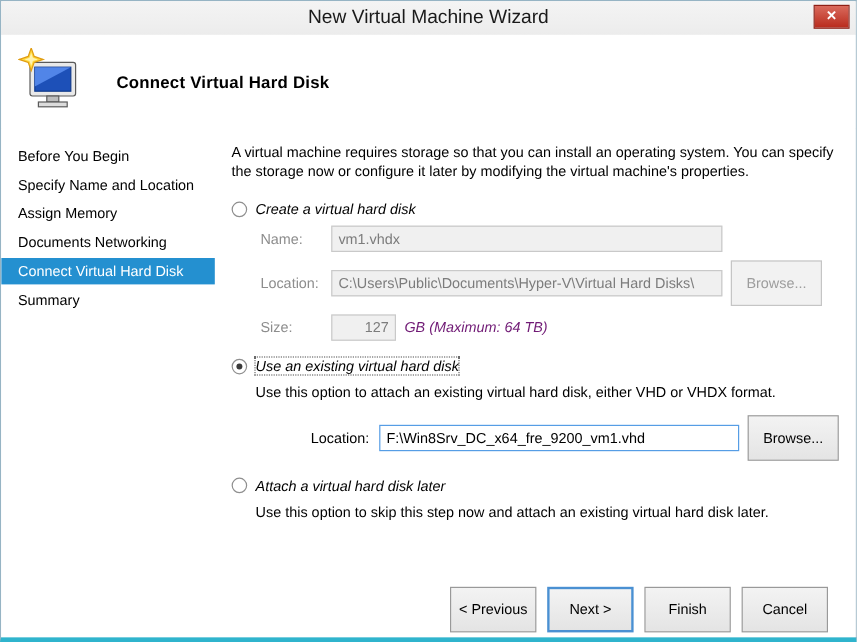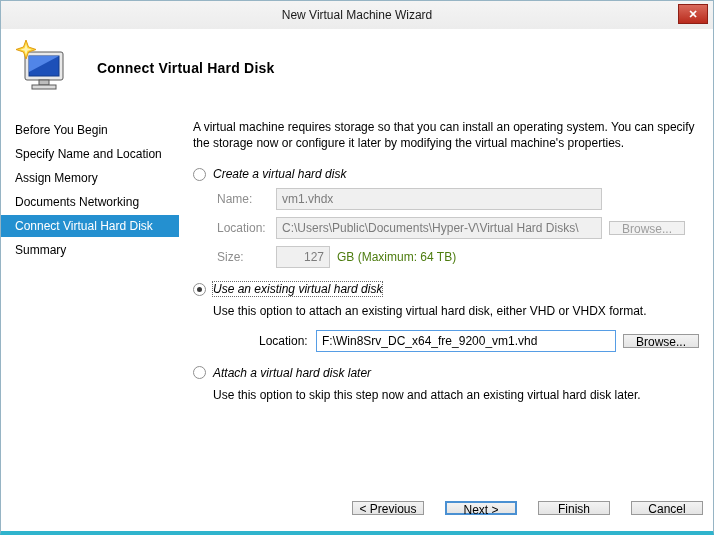--- a/index.html
+++ b/index.html
@@ -11,21 +11,21 @@
     border-bottom: 4px solid #2fb4cd;
     display: flex; flex-direction: column;
     position: relative;
     font-size: 12px; color:#000;
   }
   
   .titlebar {
     height: 28px; flex: none; background: linear-gradient(#f4f4f4,#ececec);
     display:flex; align-items:center; justify-content:center; position:relative;
   }
-  .titlebar .title { font-size: 12px; color:#1a1a1a; }
+  .titlebar .title { font-size: 16px; color:#1a1a1a; }
   .close-btn {
     position:absolute; top: 3px; right: 5px;
     width: 30px; height: 20px;
     background: linear-gradient(#d96a5c,#b92b1d);
     border: 1px solid #8e1f15;
     color:#fff; font-size: 11px; font-weight: bold; line-height: 1;
     cursor: pointer;
   }
   
   .header {
@@ -58,35 +58,35 @@
   .fields { margin: 0 0 14px 24px; display:flex; flex-direction:column; gap: 7px; }
   .frow { display:flex; align-items:center; gap: 7px; }
   .flabel { width: 52px; flex:none; }
   .fields.disabled .flabel { color:#8d8d8d; }
   .ftext {
     height: 22px; border: 1px solid #ababab; padding: 2px 5px;
     font: 12px "Liberation Sans", sans-serif; width: 326px; flex:none; color:#000; background:#fff;
   }
   .ftext:disabled { background:#f0f0f0; color:#7c7c7c; border-color:#c9c9c9; }
   .ftext.size { width: 54px; text-align: right; }
-  .fsuffix { color:#4d7c0f; }
+  .fsuffix { color:#701a75;font-style:italic; }
   .frow.existing { margin: 0 0 14px 66px; }
   .frow.existing .flabel { width: 50px; color:#000; }
   .ftext.focus { width: 300px; border: 1px solid #569de5; }
   
   .btn {
     font: 12px "Liberation Sans", sans-serif; color:#000;
     background: linear-gradient(#f3f3f3,#e4e4e4);
-    border: 1px solid #999; height: 14px; padding: 0 12px; cursor: pointer;
+    border: 1px solid #999; height: 38px; padding: 0 12px; cursor: pointer;
   }
   .btn:disabled { color:#9d9d9d; border-color:#c5c5c5; background:#f2f2f2; cursor: default; }
   
   .footer {
     flex:none; height: 46px; display:flex; align-items:center; justify-content:flex-end;
-    gap: 21px; padding-right: 10px; background:#fff;
+    gap: 9px; padding-right: 23px; background:#fff;
   }
   .footer .btn { width: 72px; padding: 0; }
   .footer .btn.focused { border: 2px solid #4a90d2; }
 </style>
 </head>
 <body>
 
 <div class="window">
 
   <div class="titlebar">

